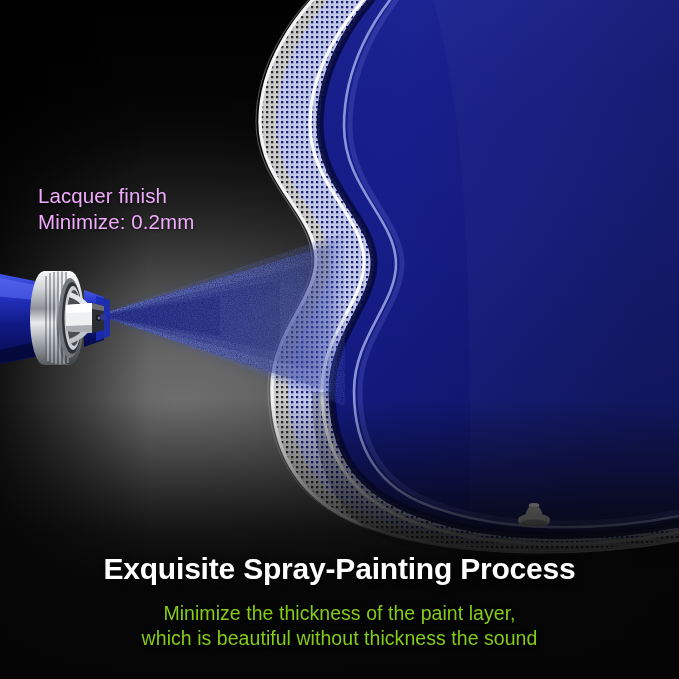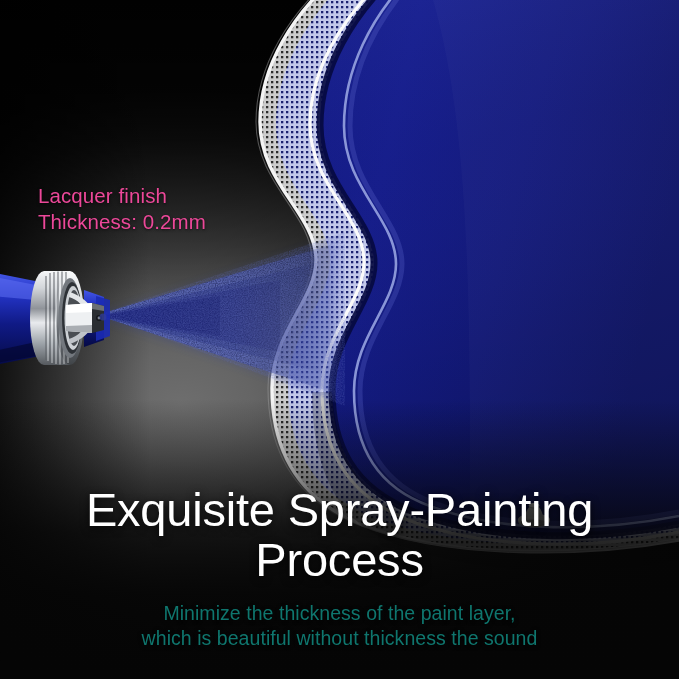--- a/index.html
+++ b/index.html
@@ -75,51 +75,51 @@
   .guitar-svg { position: absolute; left: 0; top: 0; }
 
   
   .spray-svg { position: absolute; left: 0; top: 0; }
 
   
   .callout {
     position: absolute;
     left: 38px;
     top: 183px;
-    color: #ec4899;
+    color: #f0abfc;
     font-size: 20.5px;
     line-height: 26px;
     letter-spacing: 0.1px;
     text-shadow: 0 1px 3px rgba(0,0,0,0.65);
     white-space: nowrap;
   }
   .callout div { display: block; }
 
   
   .caption-block {
     position: absolute;
     left: 0; right: 0;
     bottom: 28px;
     text-align: center;
     color: #ffffff;
   }
   .headline {
-    font-size: 47px;
-    font-weight: 400;
+    font-size: 30px;
+    font-weight: 700;
     letter-spacing: -0.2px;
     line-height: 1.05;
     text-shadow: 0 2px 8px rgba(0,0,0,0.85);
   }
   .subline {
     margin-top: 17px;
     font-size: 19.5px;
     font-weight: 500;
     line-height: 25px;
     letter-spacing: 0.05px;
-    color: #0f766e;
+    color: #84cc16;
     text-shadow: 0 1px 4px rgba(0,0,0,0.8);
   }
   .subline span { display: block; }
 </style>
 </head>
 <body>
 
 <div id="stage">
 
   <div class="bg-base"></div>
@@ -371,21 +371,21 @@
       <path d="M 92,303 L 104,306 L 104,311 L 92,309 Z" fill="#6b6f74"></path>
       <circle cx="99" cy="318" r="3" fill="#14161a"></circle>
       <circle cx="99" cy="318" r="1.4" fill="#7d838a"></circle>
 
       <circle cx="103" cy="317" r="3.5" fill="#303c9e" opacity="0.75"></circle>
     </g>
   </svg>
 
   <div class="callout">
     <div>Lacquer finish</div>
-    <div>Thickness: 0.2mm</div>
+    <div>Minimize: 0.2mm</div>
   </div>
 
   <div class="bg-bottom-shade"></div>
 
   <div class="caption-block">
     <div class="headline">Exquisite Spray-Painting Process</div>
     <div class="subline">
       <span>Minimize the thickness of the paint layer,</span>
       <span>which is beautiful without thickness the sound</span>
     </div>

